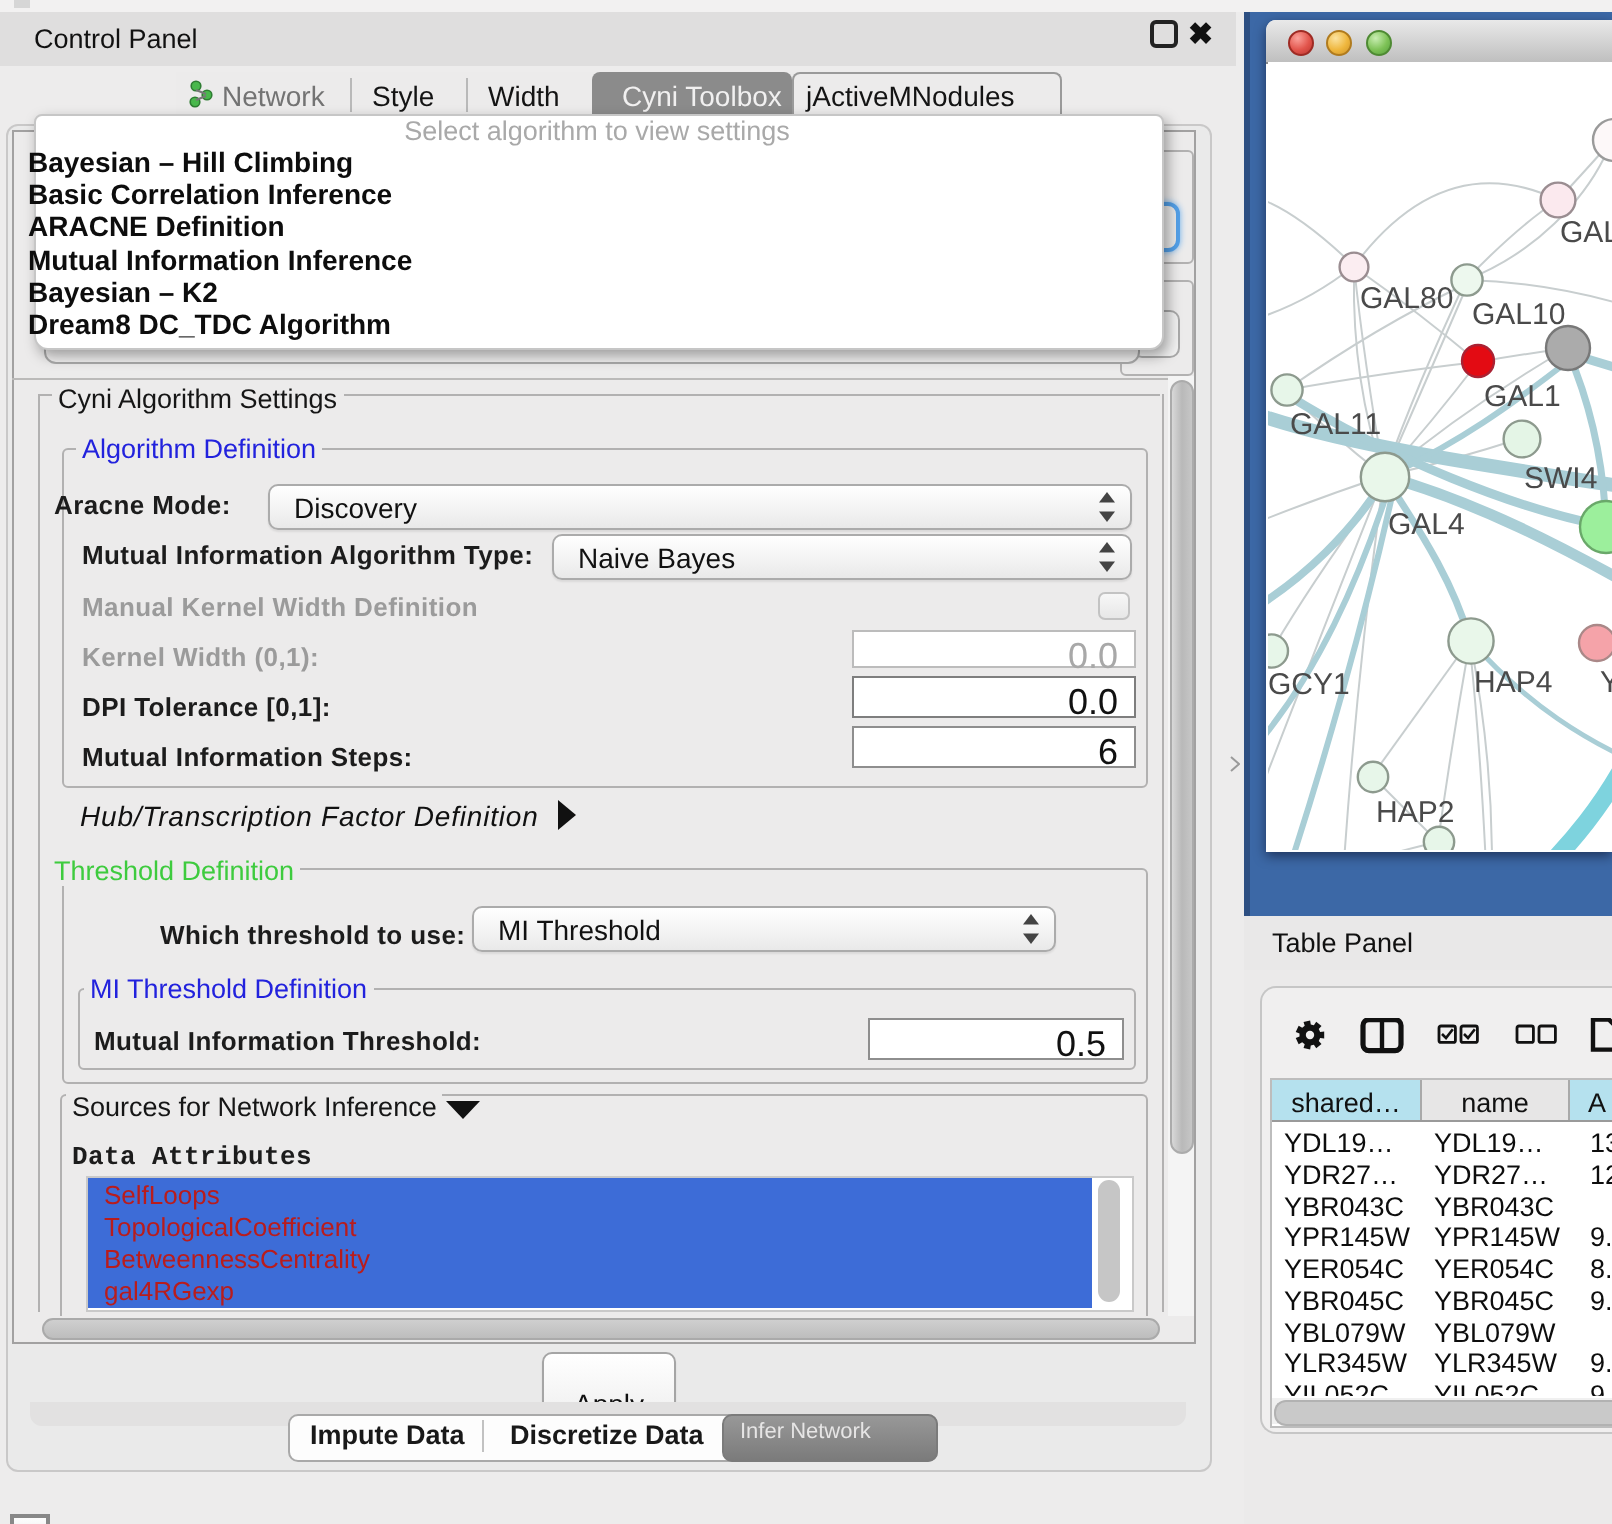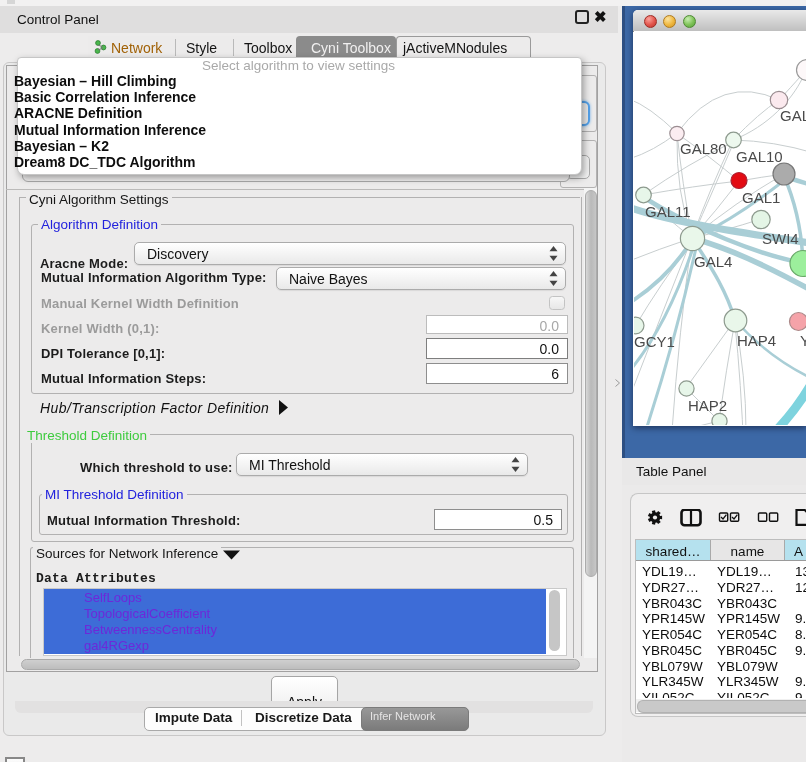--- a/index.html
+++ b/index.html
@@ -3,21 +3,21 @@
 <meta charset="utf-8">
 <style>
 html,body{margin:0;padding:0;}
 body{width:806px;height:762px;overflow:hidden;background:#EDECEC;font-family:"Liberation Sans",sans-serif;position:relative;}
 .abs{position:absolute;}
 .lbl{font-weight:bold;color:#1c1c1c;font-size:13px;letter-spacing:0.2px;}
 .dislbl{font-weight:bold;color:#9b9b9b;font-size:13px;letter-spacing:0.2px;}
 .combo{position:absolute;height:21px;border:1px solid #ababab;border-radius:5px;background:linear-gradient(#ffffff,#f2f2f2 60%,#e9e9e9);box-shadow:0 1px 1px rgba(0,0,0,0.08);}
 .combo .ct{position:absolute;left:12px;top:3px;font-size:14px;color:#111;}
 .spin{position:absolute;right:7px;top:3px;width:9px;height:15px;}
-.field{position:absolute;background:#fff;border:1px solid #919191;font-size:14px;color:#111;text-align:right;}
+.field{position:absolute;background:#fff;border:1px solid #919191;font-size:18px;color:#111;text-align:right;}
 .field span{position:absolute;right:8px;top:2px;}
 .grp{position:absolute;border:1px solid #b2b1b1;border-radius:3px;}
 .grplbl{position:absolute;background:#ECEBEB;padding:0 3px;font-size:13.5px;}
 </style>
 </head>
 <body>
 
 <div class="abs" style="left:0;top:0;width:806px;height:6px;background:#f2f1f1;"></div>
 <div class="abs" style="left:7px;top:0;width:8px;height:4px;background:#d6d6d6;"></div>
 
@@ -32,25 +32,25 @@
 <div class="abs" style="left:296px;top:36px;width:100px;height:24px;background:#8b8b8b;border-radius:4px 4px 0 0;"></div>
 <div class="abs" style="left:94px;top:40px;width:13px;height:15px;">
 <svg width="13" height="15">
       <circle cx="4" cy="3" r="2.4" fill="#49b84c" stroke="#2e7d32" stroke-width="0.8"></circle>
       <circle cx="3.5" cy="11" r="2.4" fill="#49b84c" stroke="#2e7d32" stroke-width="0.8"></circle>
       <circle cx="9.5" cy="7.5" r="2.4" fill="#49b84c" stroke="#2e7d32" stroke-width="0.8"></circle>
       <line x1="4" y1="5" x2="9" y2="7" stroke="#777" stroke-width="1"></line>
       <line x1="4" y1="10" x2="9" y2="8" stroke="#777" stroke-width="1"></line>
     </svg>
 </div>
-<div class="abs" style="left:111px;top:40px;font-size:14px;color:#a16207;">Network</div>
+<div class="abs" style="left:111px;top:40px;font-size:14px;color:#737373;">Network</div>
 <div class="abs" style="left:175px;top:39px;width:1px;height:17px;background:#b9b9b9;"></div>
 <div class="abs" style="left:186px;top:40px;font-size:14px;color:#141414;">Style</div>
 <div class="abs" style="left:233px;top:39px;width:1px;height:17px;background:#b9b9b9;"></div>
-<div class="abs" style="left:244px;top:40px;font-size:14px;color:#141414;">Toolbox</div>
+<div class="abs" style="left:244px;top:40px;font-size:14px;color:#141414;">Width</div>
 <div class="abs" style="left:311px;top:40px;font-size:14px;color:#f1f0f0;">Cyni Toolbox</div>
 <div class="abs" style="left:396px;top:36px;width:133px;height:23px;border:1px solid #9a9a9a;border-bottom:none;border-radius:4px 4px 0 0;"></div>
 <div class="abs" style="left:403px;top:40px;font-size:14px;color:#141414;">jActiveMNodules</div>
 
 <div class="abs" style="left:6px;top:65px;width:590px;height:605px;border:1px solid #a2a1a1;background:#ECEBEB;"></div>
 
 <div class="abs" style="left:560px;top:75px;width:35px;height:55px;border:1px solid #b2b1b1;border-radius:3px;"></div>
 <div class="abs" style="left:572px;top:101px;width:14px;height:21px;border:2px solid #53a0e8;border-radius:6px;background:#e8e8e8;box-shadow:0 0 3px #6cb1f0;"></div>
 <div class="abs" style="left:560px;top:140px;width:35px;height:46px;border:1px solid #b2b1b1;border-radius:3px;"></div>
 <div class="abs" style="left:566px;top:155px;width:22px;height:22px;border:1px solid #a9a9a9;border-radius:5px;background:#f1f1f1;"></div>
@@ -59,21 +59,21 @@
 
 <div class="abs" style="left:6px;top:189px;width:591px;height:1px;background:#bbbab9;"></div>
 
 <div class="abs" style="left:19px;top:197px;width:561px;height:459px;border:1px solid #b2b1b1;border-top:none;border-bottom:none;"></div>
 <div class="abs" style="left:19px;top:197px;width:561px;height:1px;background:#b2b1b1;"></div>
 <div class="grplbl" style="left:26px;top:192px;color:#161616;">Cyni Algorithm Settings</div>
 
 <div class="grp" style="left:31px;top:224px;width:541px;height:168px;"></div>
 <div class="grplbl" style="left:38px;top:217px;color:#2222dd;">Algorithm Definition</div>
 
-<div class="lbl abs" style="left:40px;top:245px;margin-top:11px;">Aracne Mode:</div>
+<div class="lbl abs" style="left:27px;top:245px;">Aracne Mode:</div>
 <div class="combo" style="left:134px;top:242px;width:430px;">
   <span class="ct">Discovery</span>
   <svg class="spin" width="9" height="15">
       <path d="M4.5,0 L8.5,5.2 L0.5,5.2 Z" fill="#444"></path>
       <path d="M4.5,15 L8.5,9.8 L0.5,9.8 Z" fill="#444"></path>
     </svg>
 </div>
 
 <div class="lbl abs" style="left:41px;top:270px;">Mutual Information Algorithm Type:</div>
 <div class="combo" style="left:276px;top:267px;width:288px;">
@@ -128,21 +128,21 @@
 
 <div class="abs" style="left:30px;top:547px;width:542px;height:110px;border:1px solid #b2b1b1;border-bottom:none;border-radius:3px 3px 0 0;"></div>
 <div class="grplbl" style="left:33px;top:546px;color:#161616;">Sources for Network Inference</div>
 <svg class="abs" style="left:222px;top:550px;" width="19" height="10">
     <path d="M1,0.5 L18,0.5 L9.5,9.5 Z" fill="#111"></path>
   </svg>
 <div class="lbl abs" style="left:36px;top:571px;font-family:Liberation Mono, monospace;">Data Attributes</div>
 
 <div class="abs" style="left:43px;top:588px;width:522px;height:66px;background:#fff;border:1px solid #c9c9c9;"></div>
 <div class="abs" style="left:44px;top:589px;width:502px;height:65px;background:#3d6cd7;"></div>
-<div class="abs" style="left:52px;top:590px;font-size:13px;color:#6d28d9;line-height:16px;margin-left:32px;">SelfLoops<br>TopologicalCoefficient<br>BetweennessCentrality<br>gal4RGexp</div>
+<div class="abs" style="left:52px;top:590px;font-size:13px;color:#b91c1c;line-height:16px;">SelfLoops<br>TopologicalCoefficient<br>BetweennessCentrality<br>gal4RGexp</div>
 <div class="abs" style="left:549px;top:590px;width:11px;height:61px;background:#c6c6c6;border-radius:6px;"></div>
 
 <div class="abs" style="left:21px;top:659px;width:557px;height:9px;background:linear-gradient(#cfcfcf,#bdbdbd);border:1px solid #aaa;border-radius:6px;"></div>
 
 <div class="abs" style="left:584px;top:188px;width:13px;height:470px;background:#f4f4f4;"></div>
 <div class="abs" style="left:585px;top:190px;width:10px;height:385px;background:linear-gradient(90deg,#d8d8d8,#b9b9b9 50%,#c6c6c6);border:1px solid #ababab;border-radius:6px;"></div>
 
 <div class="abs" style="left:271px;top:676px;width:65px;height:15px;border:1px solid #a5a5a5;border-radius:5px;background:linear-gradient(#ffffff,#efefef);box-shadow:0 1px 1px rgba(0,0,0,.1);text-align:center;font-size:14px;color:#111;padding-top:17px;">Apply</div>
 
 <div class="abs" style="left:15px;top:701px;width:578px;height:12px;background:#e2e1e1;border-radius:0 0 6px 6px;"></div>

